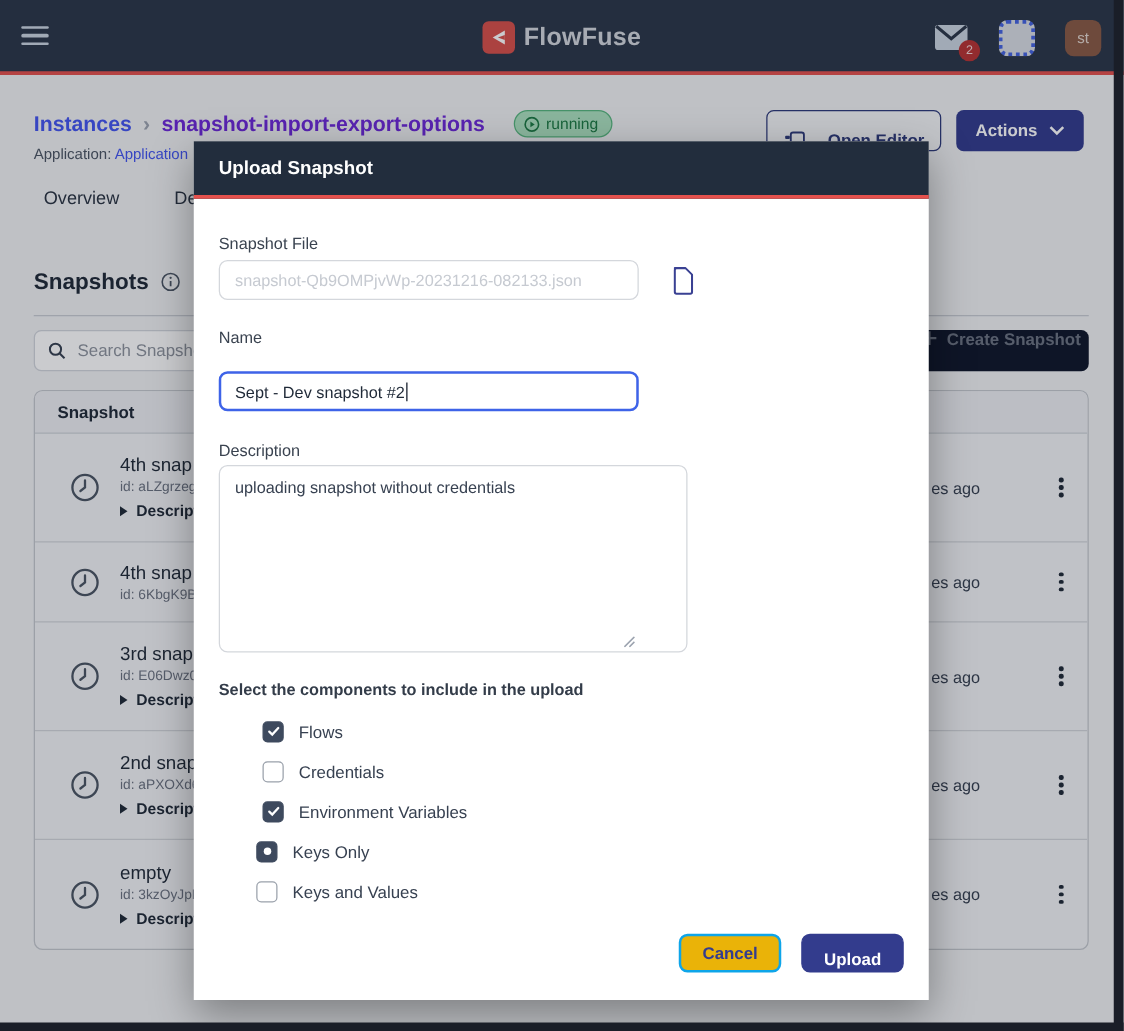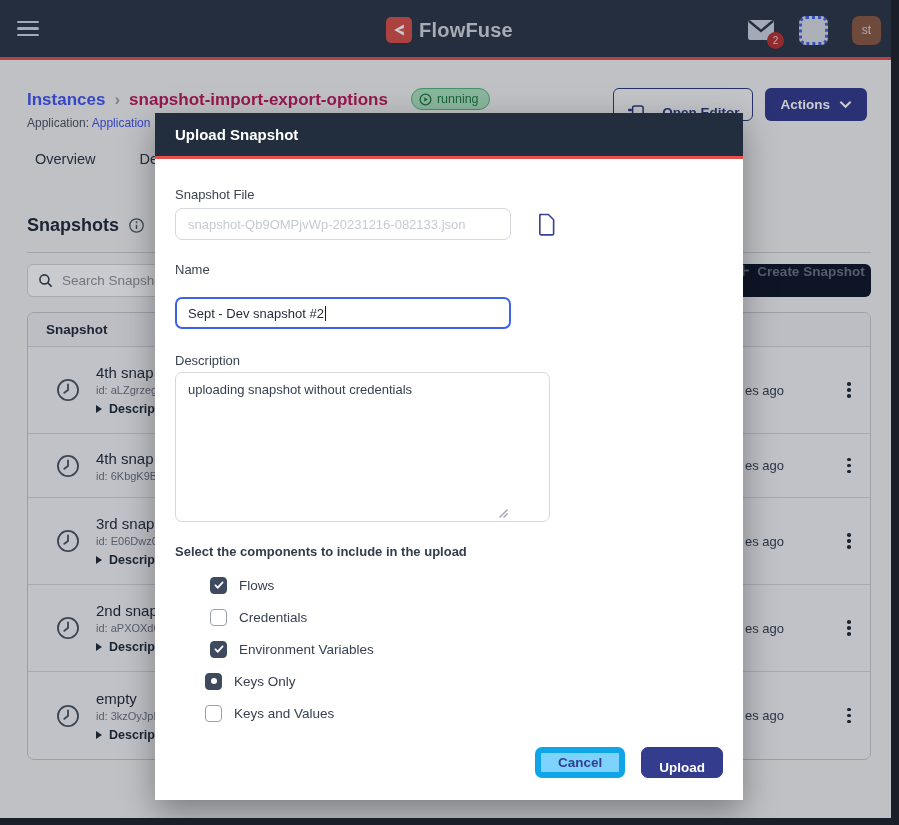--- a/index.html
+++ b/index.html
@@ -20,21 +20,21 @@
            background:#b83232; color:#f1d4d4; font-size:10px; display:flex; align-items:center; justify-content:center; }
   .team-avatar { width:29px; height:29px; border-radius:7px; background:#d9dde3; border:3px dotted #4563e0; cursor:pointer; }
   .user-avatar { width:29px; height:29px; border-radius:7px; background:#8a5a44; color:#e3d7cf; font-size:12px;
                  display:flex; align-items:center; justify-content:center; cursor:pointer; }
 
   
   .page { position:absolute; left:0; top:63px; width:899px; height:762px; }
   .crumb-row { position:absolute; left:27px; top:25px; display:flex; align-items:flex-end; gap:9px; white-space:nowrap; }
   .crumb-link { color:#4355f0; font-size:17px; font-weight:700; cursor:pointer; }
   .crumb-sep { color:#9ca3af; font-size:17px; font-weight:700; }
-  .crumb-current { color:#be185d; font-size:17px; font-weight:700; }
+  .crumb-current { color:#6d28d9; font-size:17px; font-weight:700; }
   .run-badge { margin-left:14px; display:flex; align-items:center; gap:5px; background:#aee3c0; border:1px solid #58b87f;
                color:#1c7a43; font-size:12.5px; border-radius:12px; padding:3px 10px 3px 7px; }
   .app-row { position:absolute; left:27px; top:53px; font-size:12px; color:#4b5563; }
   .app-row a { color:#4355f0; text-decoration:none; cursor:pointer; }
   .hdr-buttons { position:absolute; right:32px; top:25px; display:flex; gap:12px; }
   .btn-open-editor { height:33px; display:flex; align-items:flex-end; gap:17px; background:#f5f6f8; border:1px solid #2e3a7a;
                      color:#2e3a7a; border-radius:6px; padding:0 13px; font-size:13.5px; font-weight:700; cursor:pointer; }
   .btn-actions { height:33px; display:flex; align-items:center; gap:9px; background:#333c8d; border:none;
                  color:#fff; border-radius:6px; padding:0 15px; font-size:13.5px; font-weight:700; cursor:pointer; }
   .tabs { position:absolute; left:35px; top:88px; display:flex; gap:44px; }
@@ -97,21 +97,21 @@
   .components-label { margin-top:22px; font-size:13px; font-weight:600; color:#333c49; }
   .opts { margin-top:10px; }
   .opt { display:flex; align-items:center; gap:12px; height:32px; cursor:pointer;margin-left:35px; }
   .opt.indent { margin-left:30px; }
   .box { width:17px; height:17px; border-radius:4px; border:1.5px solid #9aa1ab; background:#fff; flex:0 0 auto;
          display:flex; align-items:center; justify-content:center; }
   .box.on { background:#3e4a5e; border-color:#3e4a5e; }
   .dot { width:6px; height:6px; border-radius:50%; background:#fff; }
   .opt-label { font-size:13.5px; color:#374151; }
   .modal-btns { position:absolute; right:20px; bottom:19px; display:flex; gap:16px; }
-  .btn-cancel { height:31px; padding:0 17px; background:#7dd3fc; border:6px solid #0ea5e9; color:#343d8e; border-radius:7px;
+  .btn-cancel { height:31px; padding:0 17px; background:#eab308; border:2px solid #0ea5e9; color:#343d8e; border-radius:7px;
                 font-size:13.5px; font-weight:700; cursor:pointer; font-family:"Liberation Sans", sans-serif; }
   .btn-upload { height:31px; padding:12px 17px; background:#333c8d; border:1px solid #333c8d; color:#fff; border-radius:7px;
                 font-size:13.5px; font-weight:700; cursor:pointer; font-family:"Liberation Sans", sans-serif; }
 
   
   .strip-right { position:absolute; right:0; top:0; width:8px; height:825px; background:#1a1e28; z-index:20; }
   .strip-bottom { position:absolute; left:0; bottom:0; width:899px; height:7px; background:#1a1e28; z-index:20; }
 </style>
 </head>
 <body>

